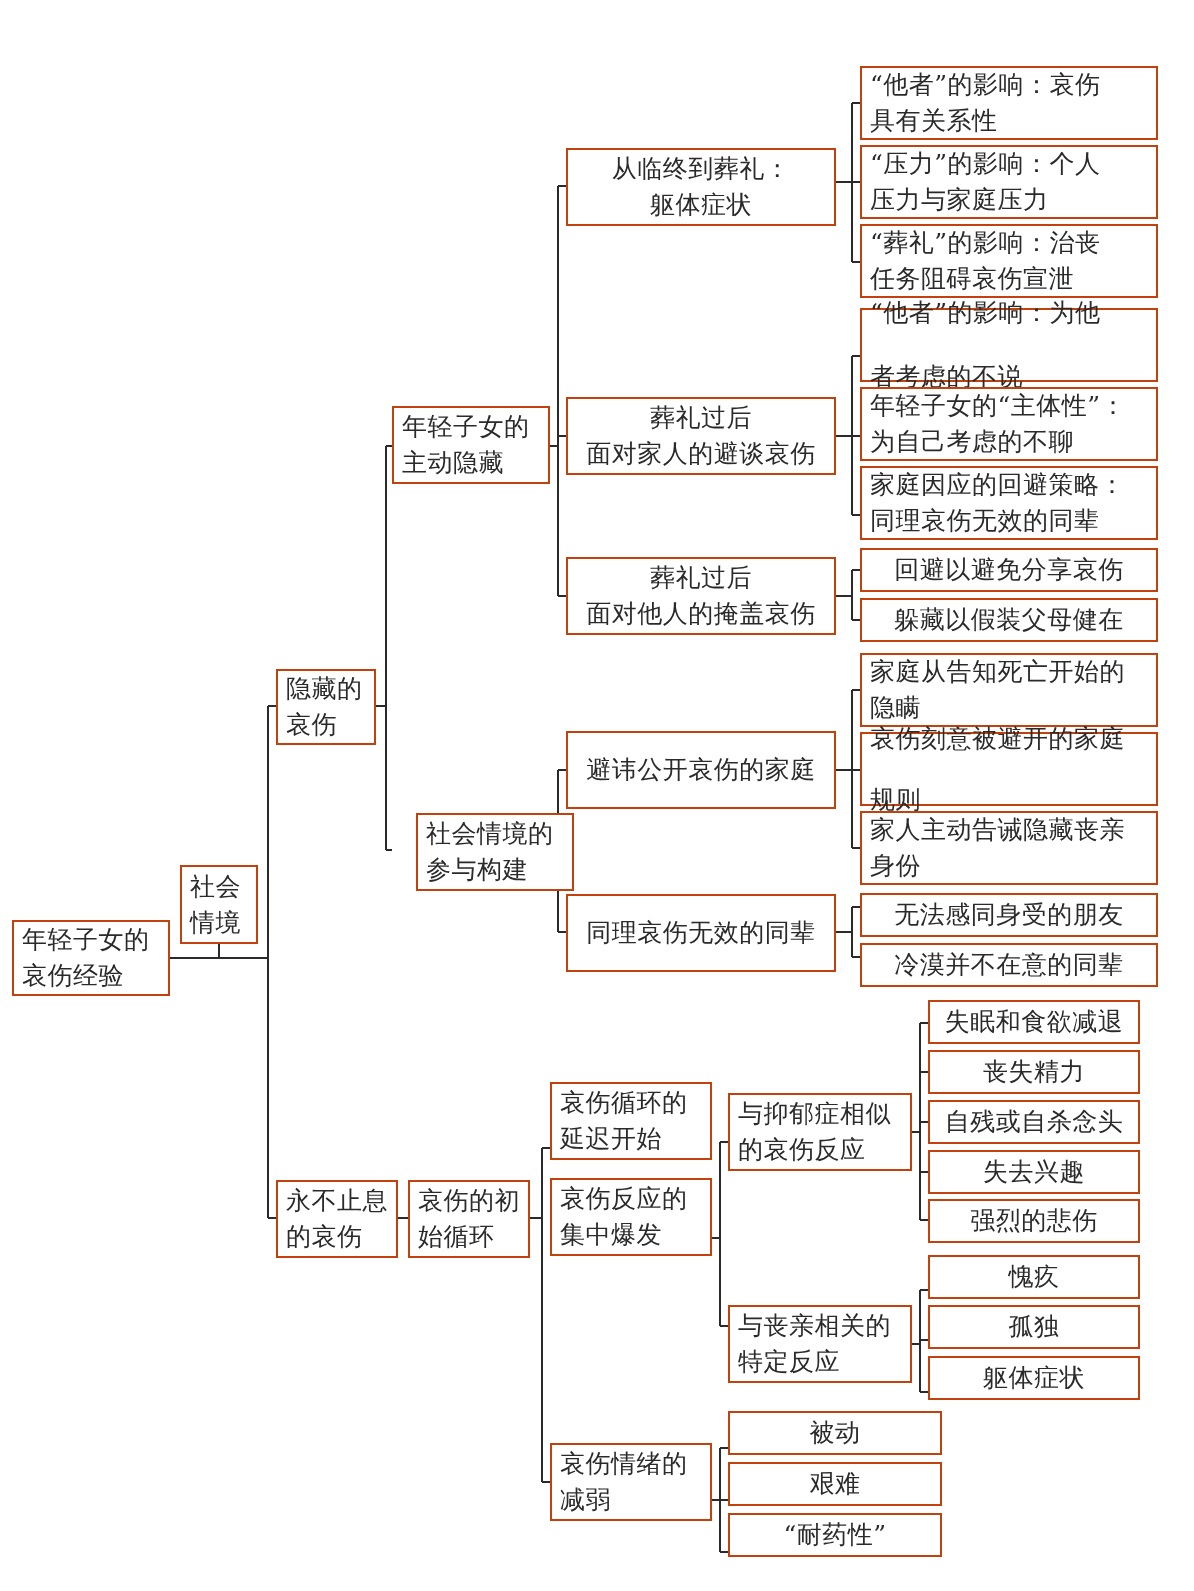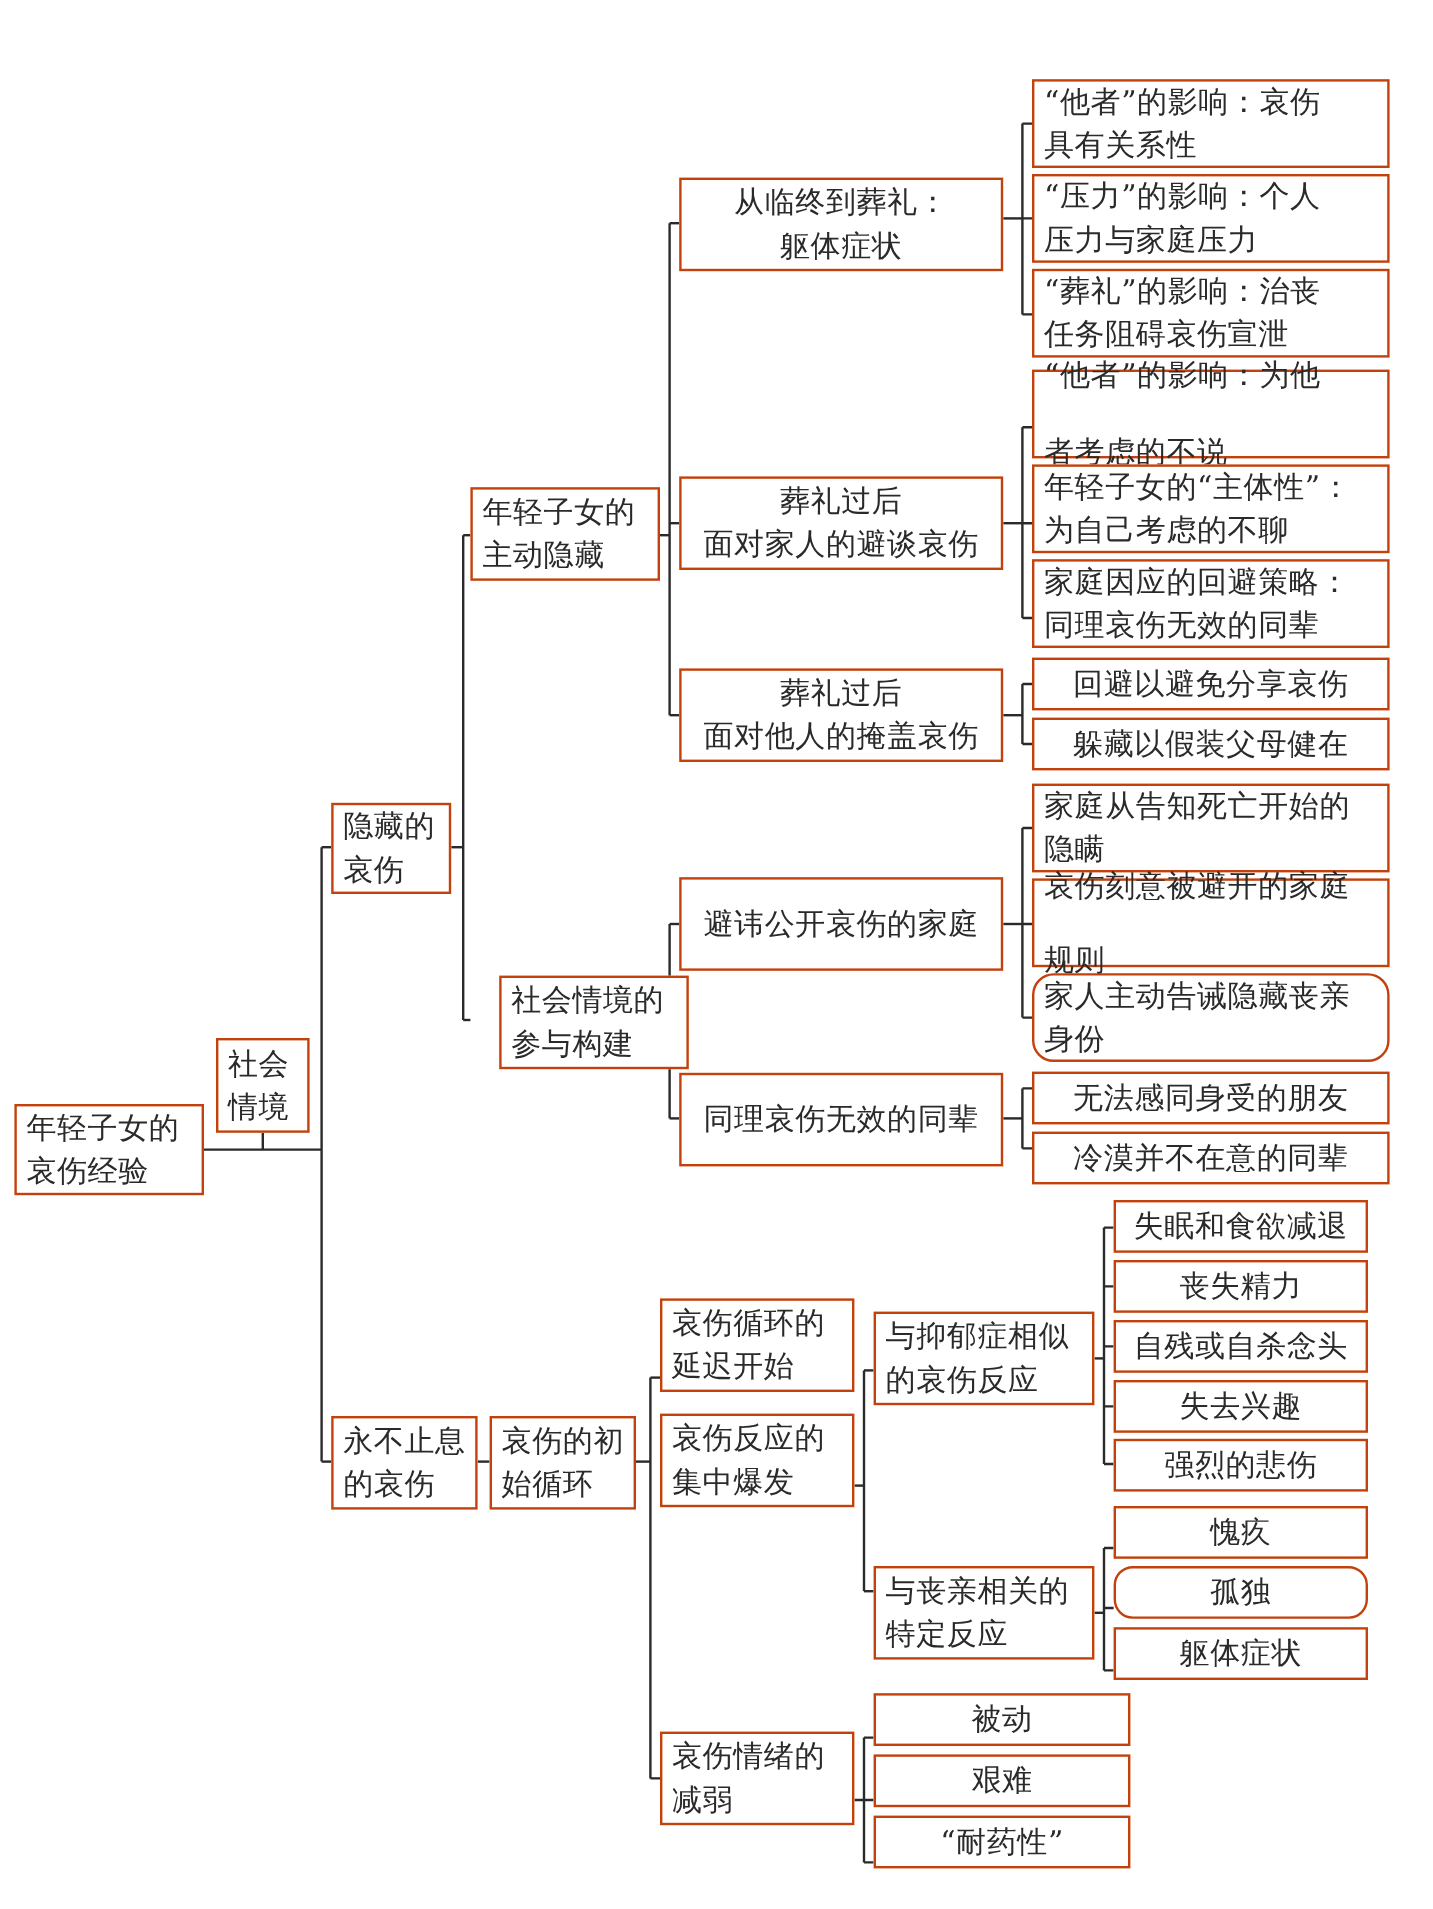--- a/index.html
+++ b/index.html
@@ -161,21 +161,21 @@
   </div>
 
   <div class="node left" style="left:860px;top:653px;width:298px;height:74px;">
     <span>家庭从告知死亡开始的</span>
     <span>隐瞒</span>
   </div>
   <div class="node left" style="left:860px;top:732px;width:298px;height:74px;gap:25px;">
     <span>哀伤刻意被避开的家庭</span>
     <span>规则</span>
   </div>
-  <div class="node left" style="left:860px;top:811px;width:298px;height:74px;border-radius:18px;">
+  <div class="node left" style="left:860px;top:811px;width:298px;height:74px;">
     <span>家人主动告诫隐藏丧亲</span>
     <span>身份</span>
   </div>
   <div class="node center" style="left:860px;top:893px;width:298px;height:44px;">
     <span>无法感同身受的朋友</span>
   </div>
   <div class="node center" style="left:860px;top:943px;width:298px;height:44px;">
     <span>冷漠并不在意的同辈</span>
   </div>
 
@@ -216,21 +216,21 @@
   </div>
   <div class="node center" style="left:928px;top:1150px;width:212px;height:44px;">
     <span>失去兴趣</span>
   </div>
   <div class="node center" style="left:928px;top:1199px;width:212px;height:44px;">
     <span>强烈的悲伤</span>
   </div>
   <div class="node center" style="left:928px;top:1255px;width:212px;height:44px;">
     <span>愧疚</span>
   </div>
-  <div class="node center" style="left:928px;top:1305px;width:212px;height:44px;border-radius:16px;">
+  <div class="node center" style="left:928px;top:1305px;width:212px;height:44px;">
     <span>孤独</span>
   </div>
   <div class="node center" style="left:928px;top:1356px;width:212px;height:44px;">
     <span>躯体症状</span>
   </div>
 
   <div class="node center" style="left:728px;top:1411px;width:214px;height:44px;">
     <span>被动</span>
   </div>
   <div class="node center" style="left:728px;top:1462px;width:214px;height:44px;">

